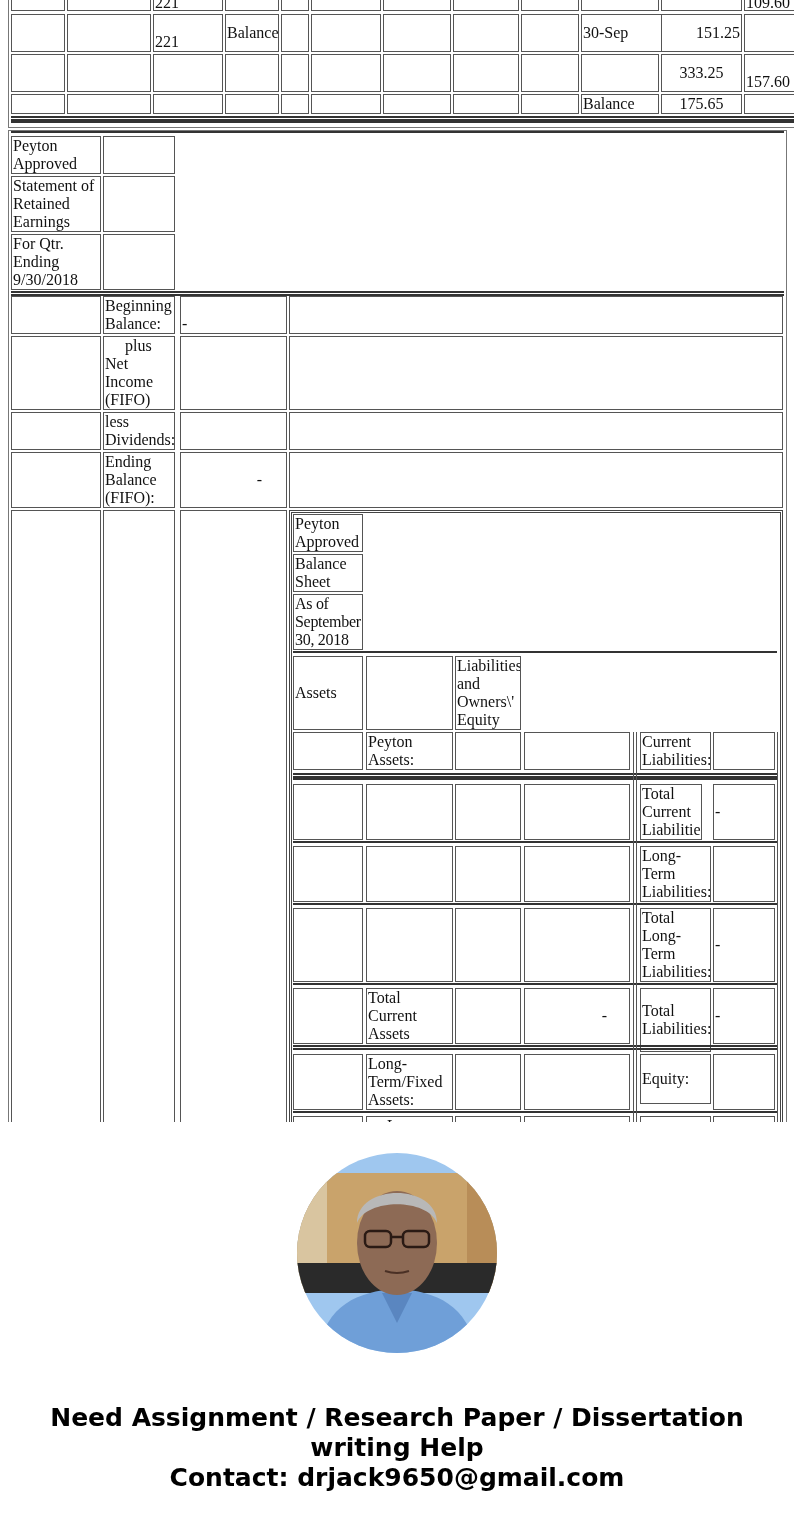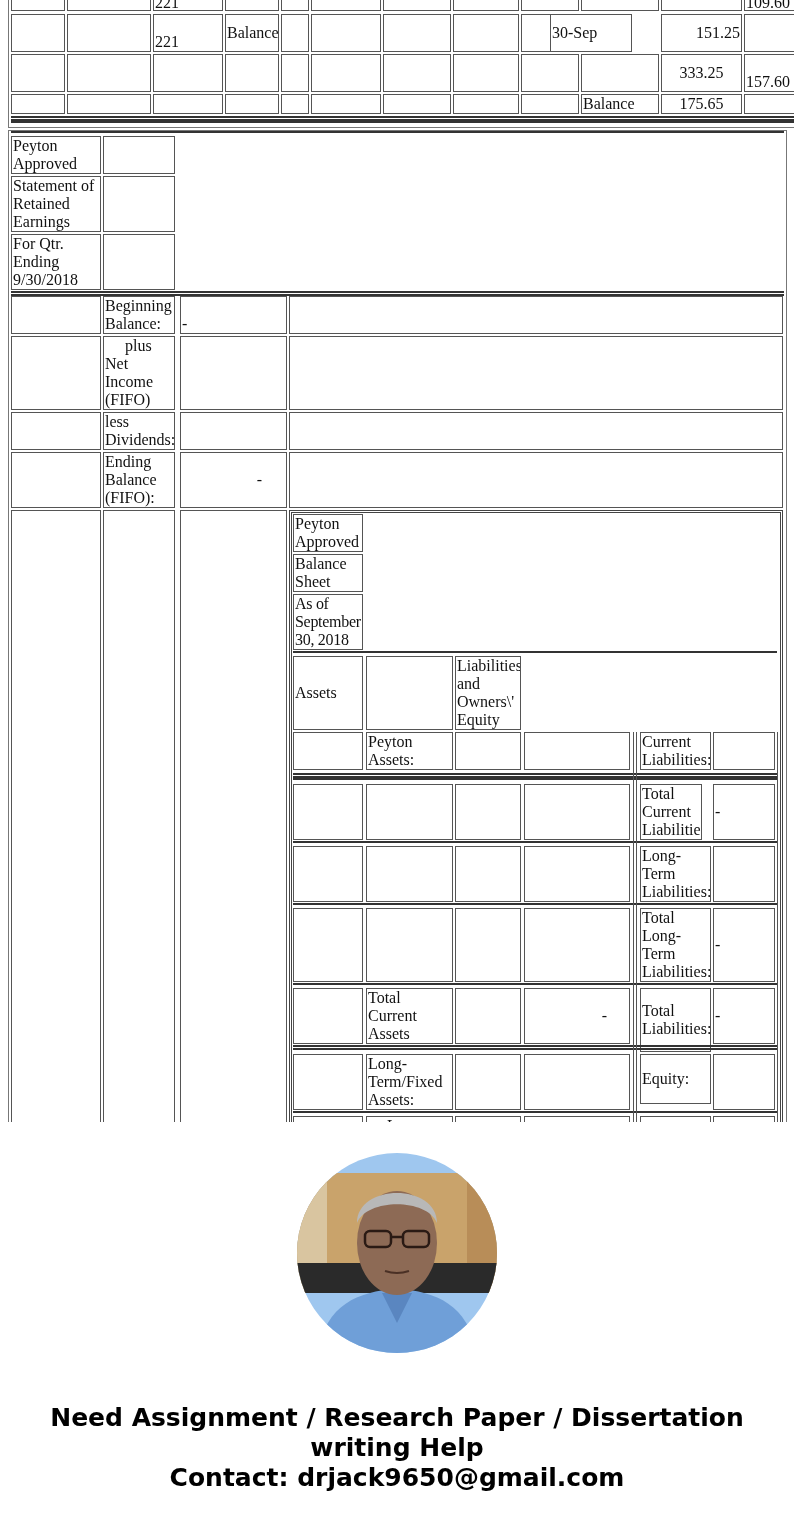--- a/index.html
+++ b/index.html
@@ -49,21 +49,21 @@
       <span>221</span>
     </div>
   <div class="c mid" style="left:225px; top:14px; width:54px; height:38px;">
       <span>Balance</span>
     </div>
   <div class="c" style="left:281px; top:14px; width:28px; height:38px;"></div>
   <div class="c" style="left:311px; top:14px; width:70px; height:38px;"></div>
   <div class="c" style="left:383px; top:14px; width:68px; height:38px;"></div>
   <div class="c" style="left:453px; top:14px; width:66px; height:38px;"></div>
   <div class="c" style="left:521px; top:14px; width:58px; height:38px;"></div>
-  <div class="c mid" style="left:550px; top:14px; width:82px; height:38px;">
+  <div class="c mid" style="left:581px; top:14px; width:82px; height:38px;">
       <span>30-Sep</span>
     </div>
   <div class="c mid" style="left:661px; top:14px; width:81px; height:38px; justify-content:flex-end;">
       <span>151.25</span>
     </div>
   <div class="c" style="left:744px; top:14px; width:60px; height:38px;"></div>
 
   <div class="c" style="left:11px; top:54px; width:54px; height:38px;"></div>
   <div class="c" style="left:67px; top:54px; width:84px; height:38px;"></div>
   <div class="c" style="left:153px; top:54px; width:70px; height:38px;"></div>

